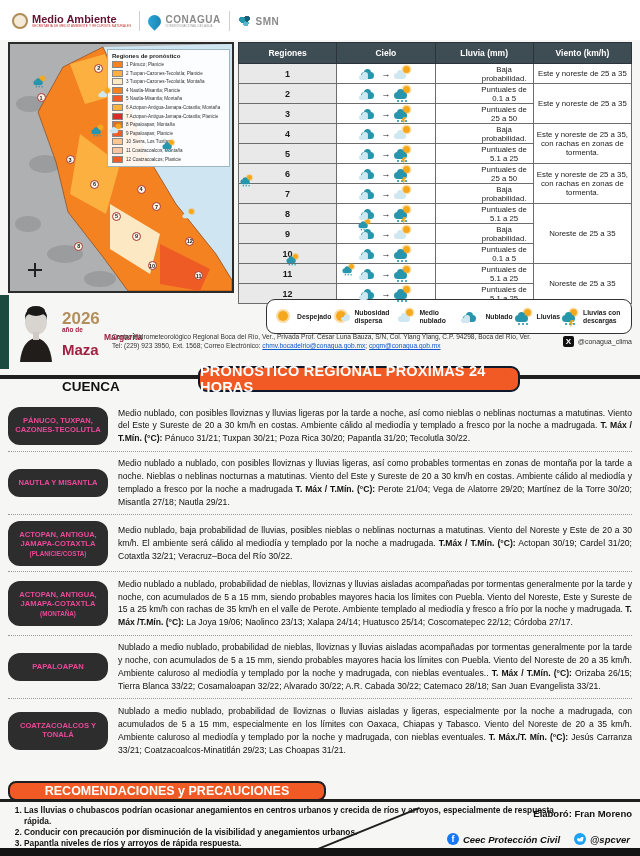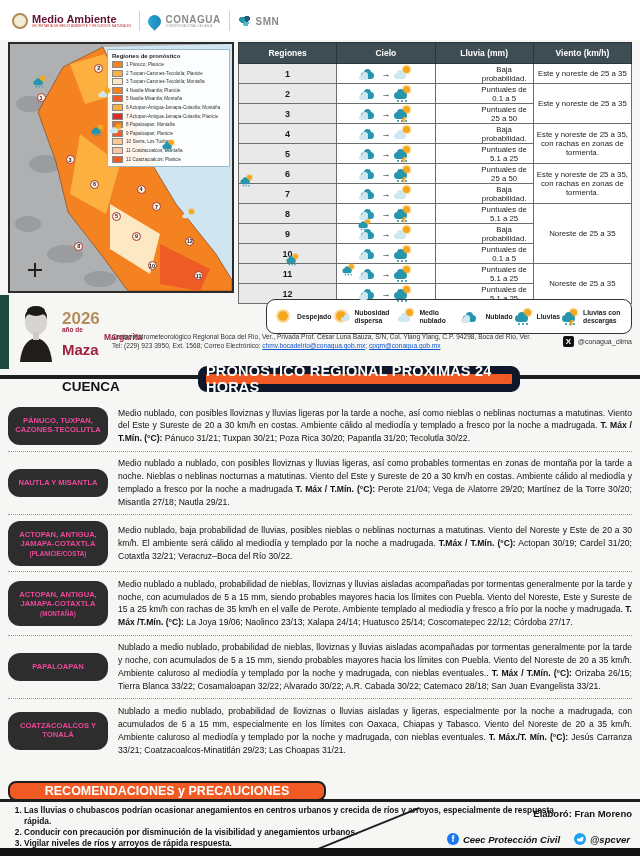--- a/index.html
+++ b/index.html
@@ -91,21 +91,21 @@
   .contact-row{display:flex;align-items:center;gap:8px;}
   .contact-lines{flex:1;font-size:6.6px;color:#333;line-height:1.35;}
   .contact a{color:#1155cc;text-decoration:underline;}
   .xwrap{display:flex;align-items:center;gap:4px;flex:0 0 auto;padding-right:4px;}
   .x-icon{width:11px;height:11px;background:#111;color:#fff;font-size:8px;font-weight:700;
       display:flex;align-items:center;justify-content:center;border-radius:2px;}
   .x-handle{font-size:7px;color:#333;}
 
   
   .band{position:absolute;top:375px;left:0;right:0;height:4px;background:#1f1f1f;}
-  .banner{position:absolute;top:366px;left:198px;width:322px;height:26px;background:#f15a24;border:8px solid #0f172a;
+  .banner{position:absolute;top:366px;left:198px;width:322px;height:26px;background:#f15a24;border:2px solid #0f172a;
       border-radius:9px;color:#fff;font-size:14.5px;font-weight:700;display:flex;align-items:center;justify-content:center;
       letter-spacing:.2px;box-sizing:border-box;}
   .cuenca-title{position:absolute;top:379px;left:62px;font-size:13.5px;font-weight:700;color:#111;}
 
   
   .cuencas{position:absolute;top:401px;left:8px;width:624px;}
   .crow{display:flex;gap:10px;align-items:center;padding:5.5px 0;}
   .crow + .crow{border-top:1.5px dotted #9a9a9a;}
   .pill{flex:0 0 100px;background:#2d2d2d;color:#ec4899;border-radius:12px;padding:9px 5px;text-align:center;box-sizing:border-box;}
   .pill-name{font-size:7.6px;font-weight:700;line-height:1.25;}
@@ -464,21 +464,21 @@
       <div class="ctext"><span>Nublado a medio nublado, probabilidad de lloviznas o lluvias aisladas y ligeras, especialmente por la noche a madrugada, con acumulados de 5 a 15 mm, especialmente en los límites con Oaxaca, Chiapas y Tabasco. Viento del Noreste de 20 a 35 km/h. Ambiente caluroso al mediodía y templado por la noche y madrugada, con nieblas eventuales. </span><b>T. Máx./T. Mín. (°C):</b><span> Jesús Carranza 33/21; Coatzacoalcos-Minatitlán 29/23; Las Choapas 31/21.</span></div>
     </div>
   </div>
 
   <div class="reco">
     <div class="reco-line"></div>
     <div class="reco-banner">RECOMENDACIONES y PRECAUCIONES</div>
     <ol class="reco-list">
       <li>Las lluvias o chubascos podrían ocasionar anegamientos en centros urbanos y crecida de ríos y arroyos, especialmente de respuesta rápida.</li>
       <li>Conducir con precaución por disminución de la visibilidad y anegamientos urbanos.</li>
-      <li>Vigilar niveles de ríos y arroyos de rápida respuesta.</li>
+      <li>Papantla niveles de ríos y arroyos de rápida respuesta.</li>
       <li>Evitar cambios bruscos de temperatura.</li>
     </ol>
     <div class="elaboro">Elaboró: Fran Moreno</div>
   </div>
 
   <div class="social">
     <span class="soc">
         <span class="fb-icon">f</span>
         <span>Ceec Protección Civil</span>
       </span>

